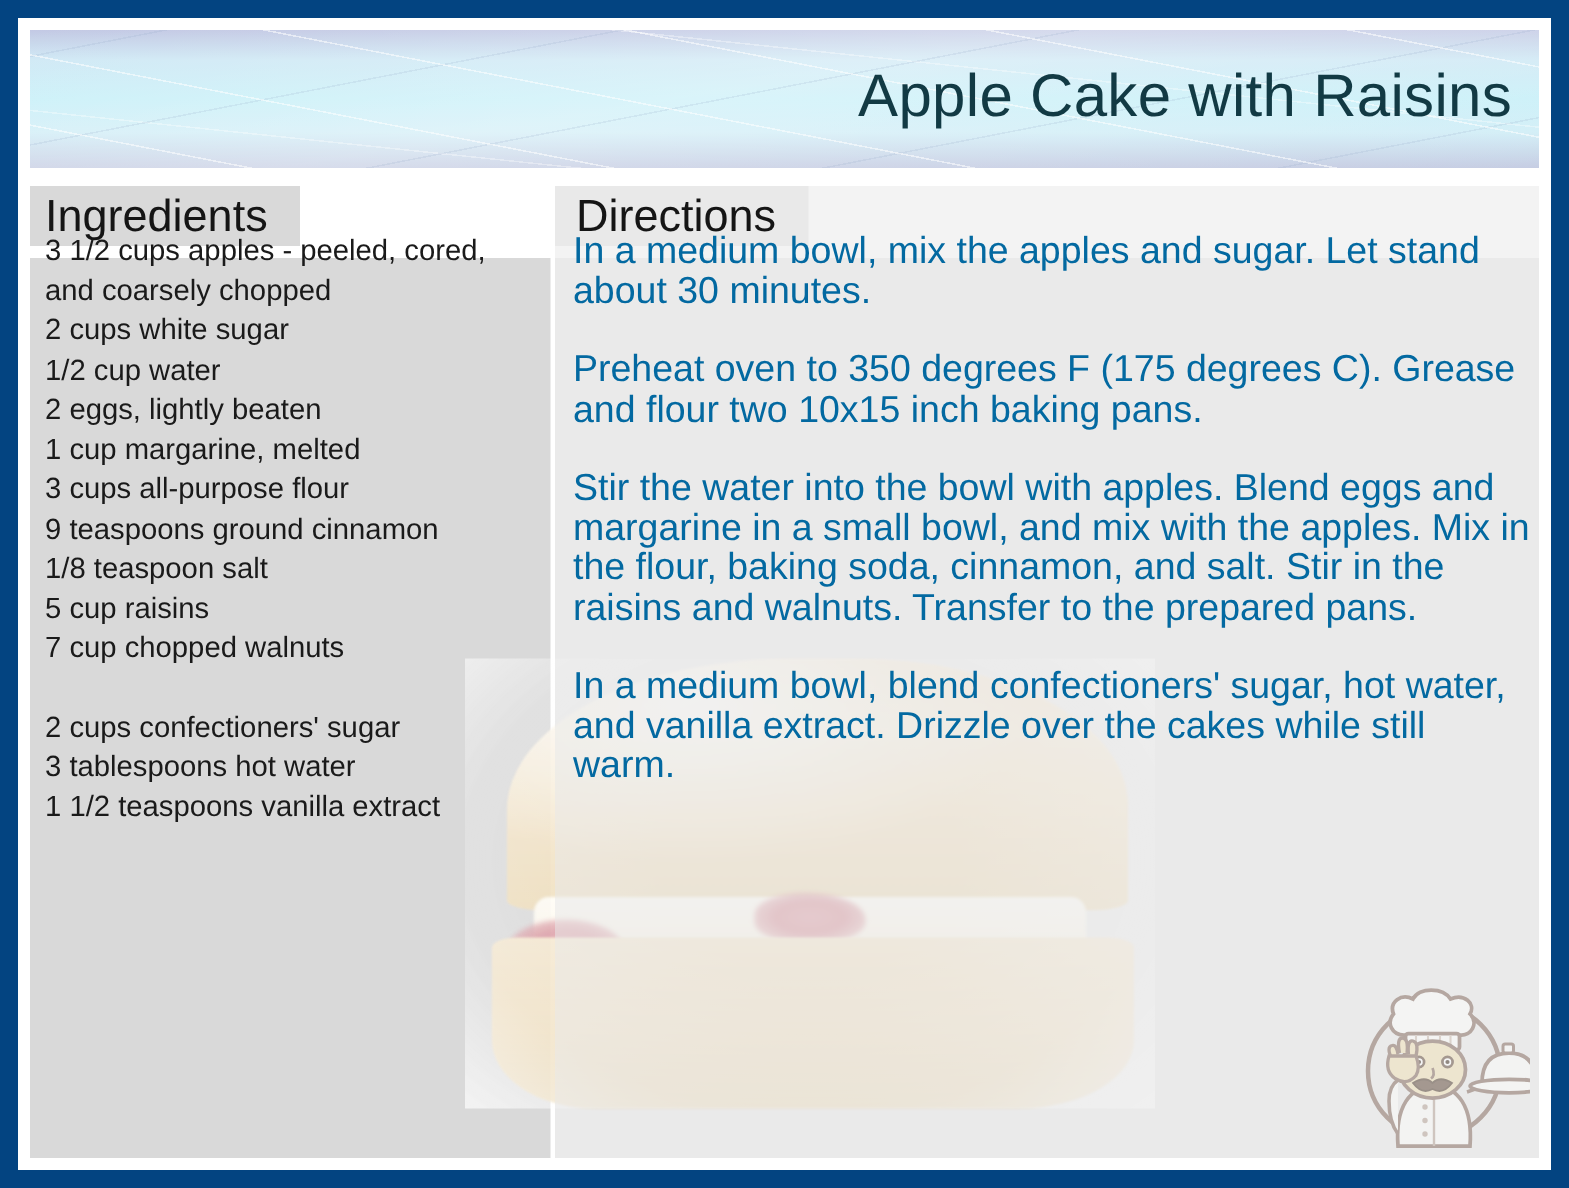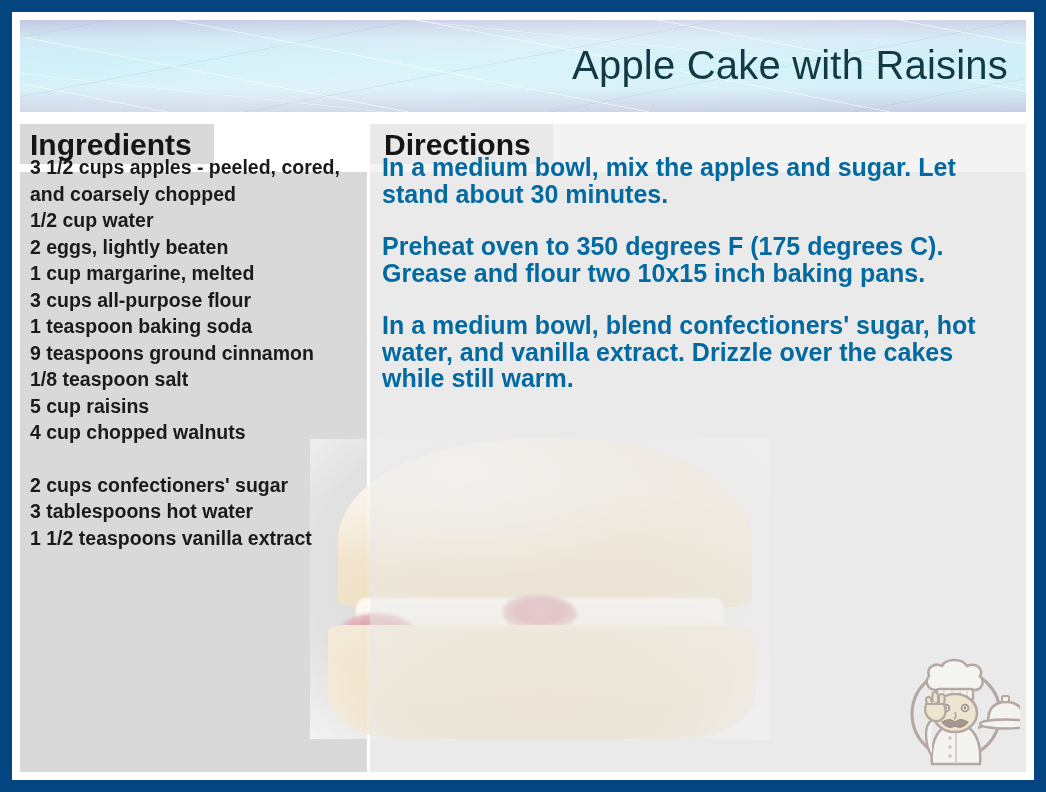--- a/index.html
+++ b/index.html
@@ -63,21 +63,20 @@
     color: #123a44;
     white-space: nowrap;
   }
 
   
   #columns {
     position: absolute;
     left: 8px;  top: 112px;
     width: 1006px;
     height: 648px;
-    font-weight: bold;
   }
 
   .col {
     position: absolute;
     top: 0;
     height: 648px;
   }
   #col-ingredients { left: 0px;   width: 347px; }
   #col-directions  { left: 350px; width: 656px; }
 
@@ -231,46 +230,47 @@
       <div id="cake-veil"></div>
 
       <div class="col" id="col-ingredients">
         <div class="tab">
           <span>Ingredients</span>
         </div>
         <div class="col-body"></div>
         <div id="ingredients-list">
           <div class="group">
             <div class="ing">3 1/2 cups apples - peeled, cored, and coarsely chopped</div>
+            <div class="ing">2 cups white sugar</div>
             <div class="ing">1/2 cup water</div>
             <div class="ing">2 eggs, lightly beaten</div>
             <div class="ing">1 cup margarine, melted</div>
             <div class="ing">3 cups all-purpose flour</div>
-            <div class="ing">1 teaspoon baking soda</div>
             <div class="ing">9 teaspoons ground cinnamon</div>
             <div class="ing">1/8 teaspoon salt</div>
             <div class="ing">5 cup raisins</div>
-            <div class="ing">4 cup chopped walnuts</div>
+            <div class="ing">7 cup chopped walnuts</div>
           </div>
           <div class="group">
             <div class="ing">2 cups confectioners' sugar</div>
             <div class="ing">3 tablespoons hot water</div>
             <div class="ing">1 1/2 teaspoons vanilla extract</div>
           </div>
         </div>
       </div>
 
       <div class="col" id="col-directions">
         <div class="tab">
           <span>Directions</span>
         </div>
         <div class="col-body"></div>
         <div id="directions-list">
           <p>In a medium bowl, mix the apples and sugar. Let stand about 30 minutes.</p>
           <p>Preheat oven to 350 degrees F (175 degrees C). Grease and flour two 10x15 inch baking pans.</p>
+          <p>Stir the water into the bowl with apples. Blend eggs and margarine in a small bowl, and mix with the apples. Mix in the flour, baking soda, cinnamon, and salt. Stir in the raisins and walnuts. Transfer to the prepared pans.</p>
           <p>In a medium bowl, blend confectioners' sugar, hot water, and vanilla extract. Drizzle over the cakes while still warm.</p>
         </div>
 
         <svg id="chef-logo" viewBox="0 0 128 122">
           <g fill="none" stroke="#8a7266" stroke-width="3">
             <circle cx="64" cy="68" r="44"></circle>
           </g>
 
           <path d="M40 118 C38 92 48 78 64 78 C80 78 90 92 88 118 Z" fill="#fbfbfa" stroke="#8a7266" stroke-width="2.5"></path>
           <path d="M64 80 L64 118" stroke="#b9a89c" stroke-width="1.6" fill="none"></path>

